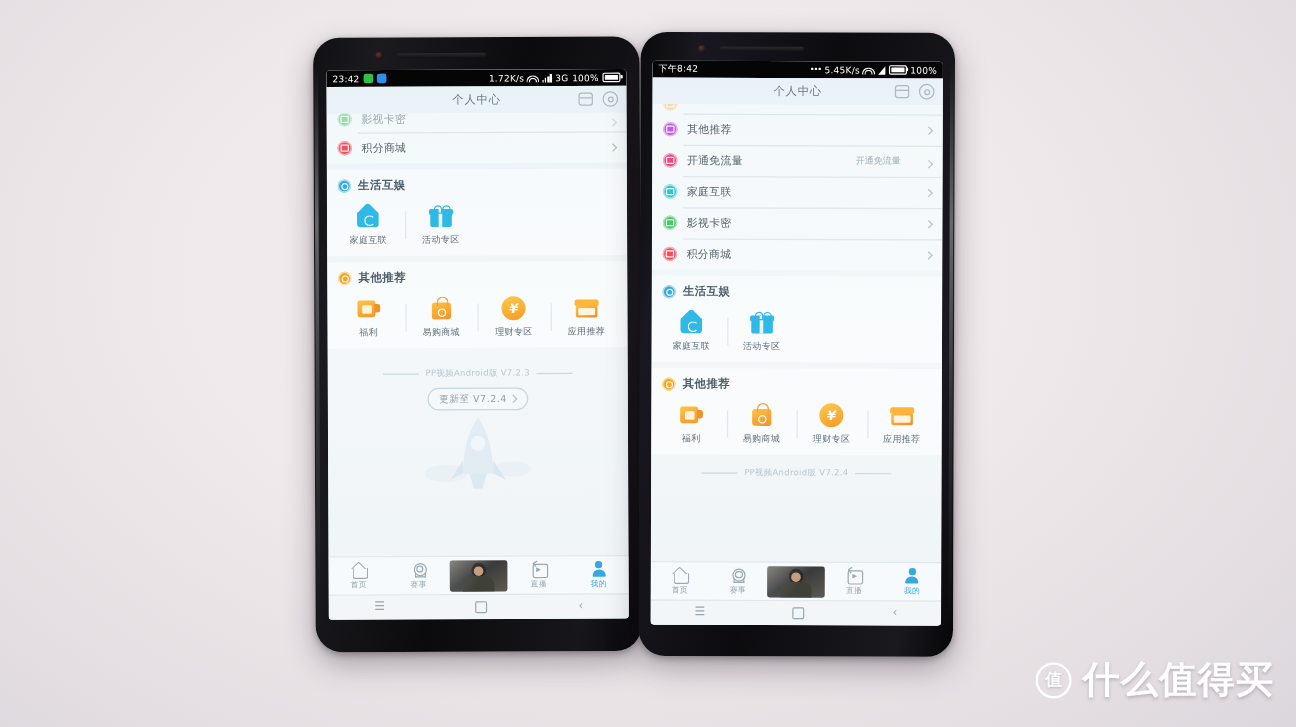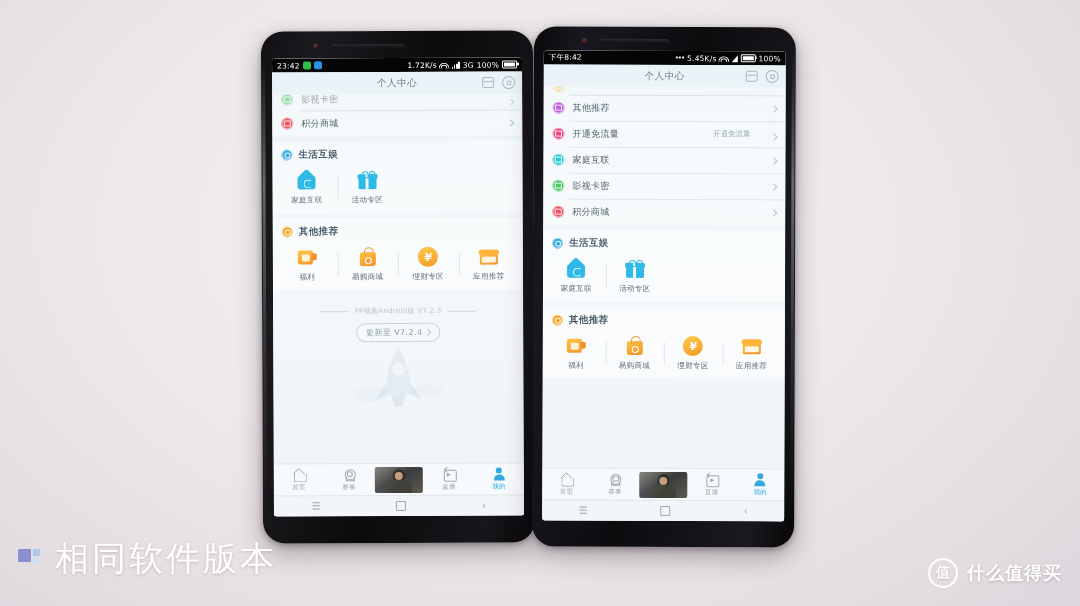--- a/index.html
+++ b/index.html
@@ -205,21 +205,21 @@
   .wm-logo b{position:absolute;display:block;border-radius:1px;}
   .wm-logo b:nth-child(1){left:0;top:3px;width:13px;height:13px;background:#8b8fd0;}
   .wm-logo b:nth-child(2){left:15px;top:3px;width:7px;height:7px;background:#a9c8ee;}
   .wm-logo b:nth-child(3){left:15px;top:12px;width:5px;height:5px;background:#bfe4f7;}
   .wm-text{color:#fff;font-size:34px;letter-spacing:3px;font-weight:300;
      text-shadow:0 1px 3px rgba(120,110,120,.35);}
   .wm-right{position:absolute;right:18px;bottom:18px;display:flex;align-items:center;gap:9px;}
   .wm-badge{width:26px;height:26px;border-radius:50%;border:2px solid #fff;color:#fff;
      display:flex;align-items:center;justify-content:center;font-size:14px;font-weight:700;
      text-shadow:0 1px 2px rgba(0,0,0,.18);}
-  .wm-rtext{color:#fff;font-size:18px;font-weight:700;letter-spacing:1px;
+  .wm-rtext{color:#fff;font-size:31px;font-weight:700;letter-spacing:1px;
      text-shadow:0 1px 3px rgba(120,110,120,.4);}
 </style>
 </head>
 <body>
 
 <div class="stage">
 
   <div class="phone left">
     <div class="sidelight"></div>
     <div class="notchbar">
@@ -536,20 +536,27 @@
               </div>
               <div class="cell">
                 <span class="gi gi-shop">
                     <i></i>
                   </span>
                 <span class="cl">应用推荐</span>
               </div>
             </div>
           </div>
 
+          <div class="verwrap" style="padding-top:10px;">
+            <div class="verline">
+              <span class="dash"></span>
+              <span>PP视频Android版 V7.2.4</span>
+              <span class="dash"></span>
+            </div>
+          </div>
         </div>
 
         <div class="tabbar">
           <div class="tab">
             <span class="tabico ti-home"></span>
             <span class="tl">首页</span>
           </div>
           <div class="tab">
             <span class="tabico ti-medal">
                 <i></i>
@@ -578,27 +585,19 @@
 
         <div class="navbar">
           <span class="nv">☰</span>
           <span class="nv sq"></span>
           <span class="nv">‹</span>
         </div>
       </div>
     </div>
   </div>
 
-  <div class="wm-left">
-    <span class="wm-logo">
-        <b></b>
-        <b></b>
-        <b></b>
-      </span>
-    <span class="wm-text">相同软件版本</span>
-  </div>
 
   <div class="wm-right">
     <span class="wm-badge">值</span>
     <span class="wm-rtext">什么值得买</span>
   </div>
 
 </div>
 
 </body></html>

